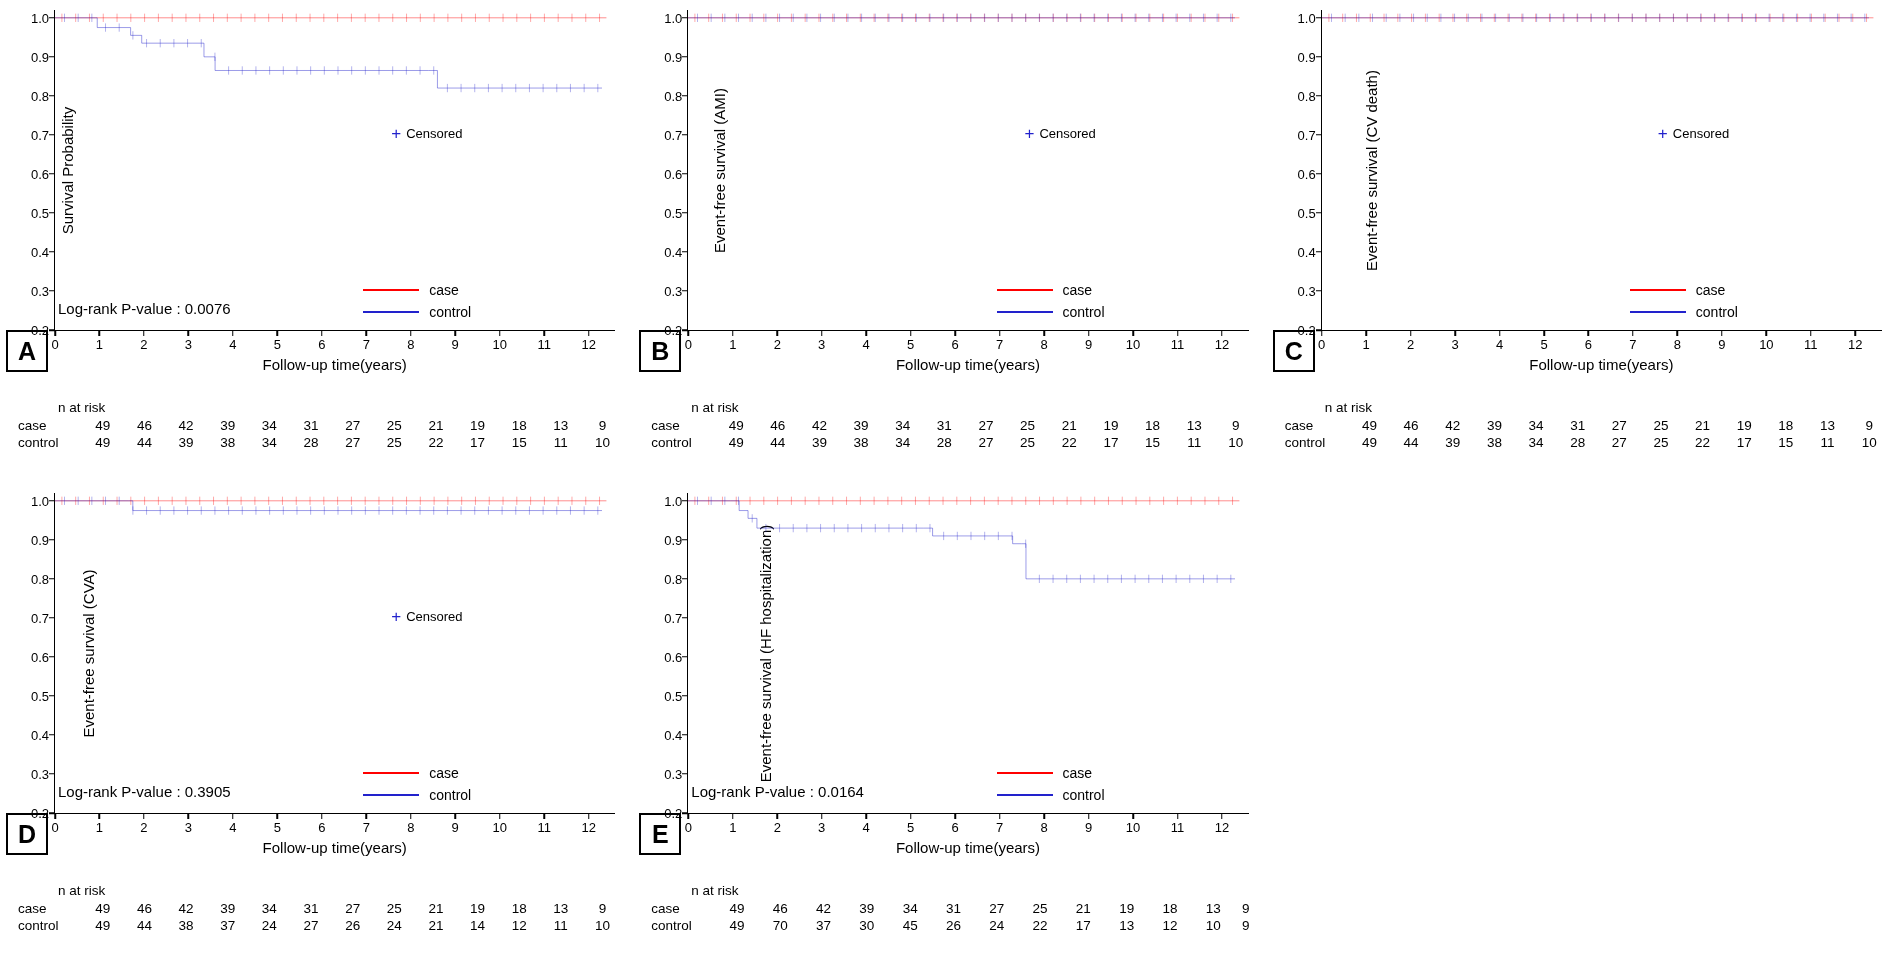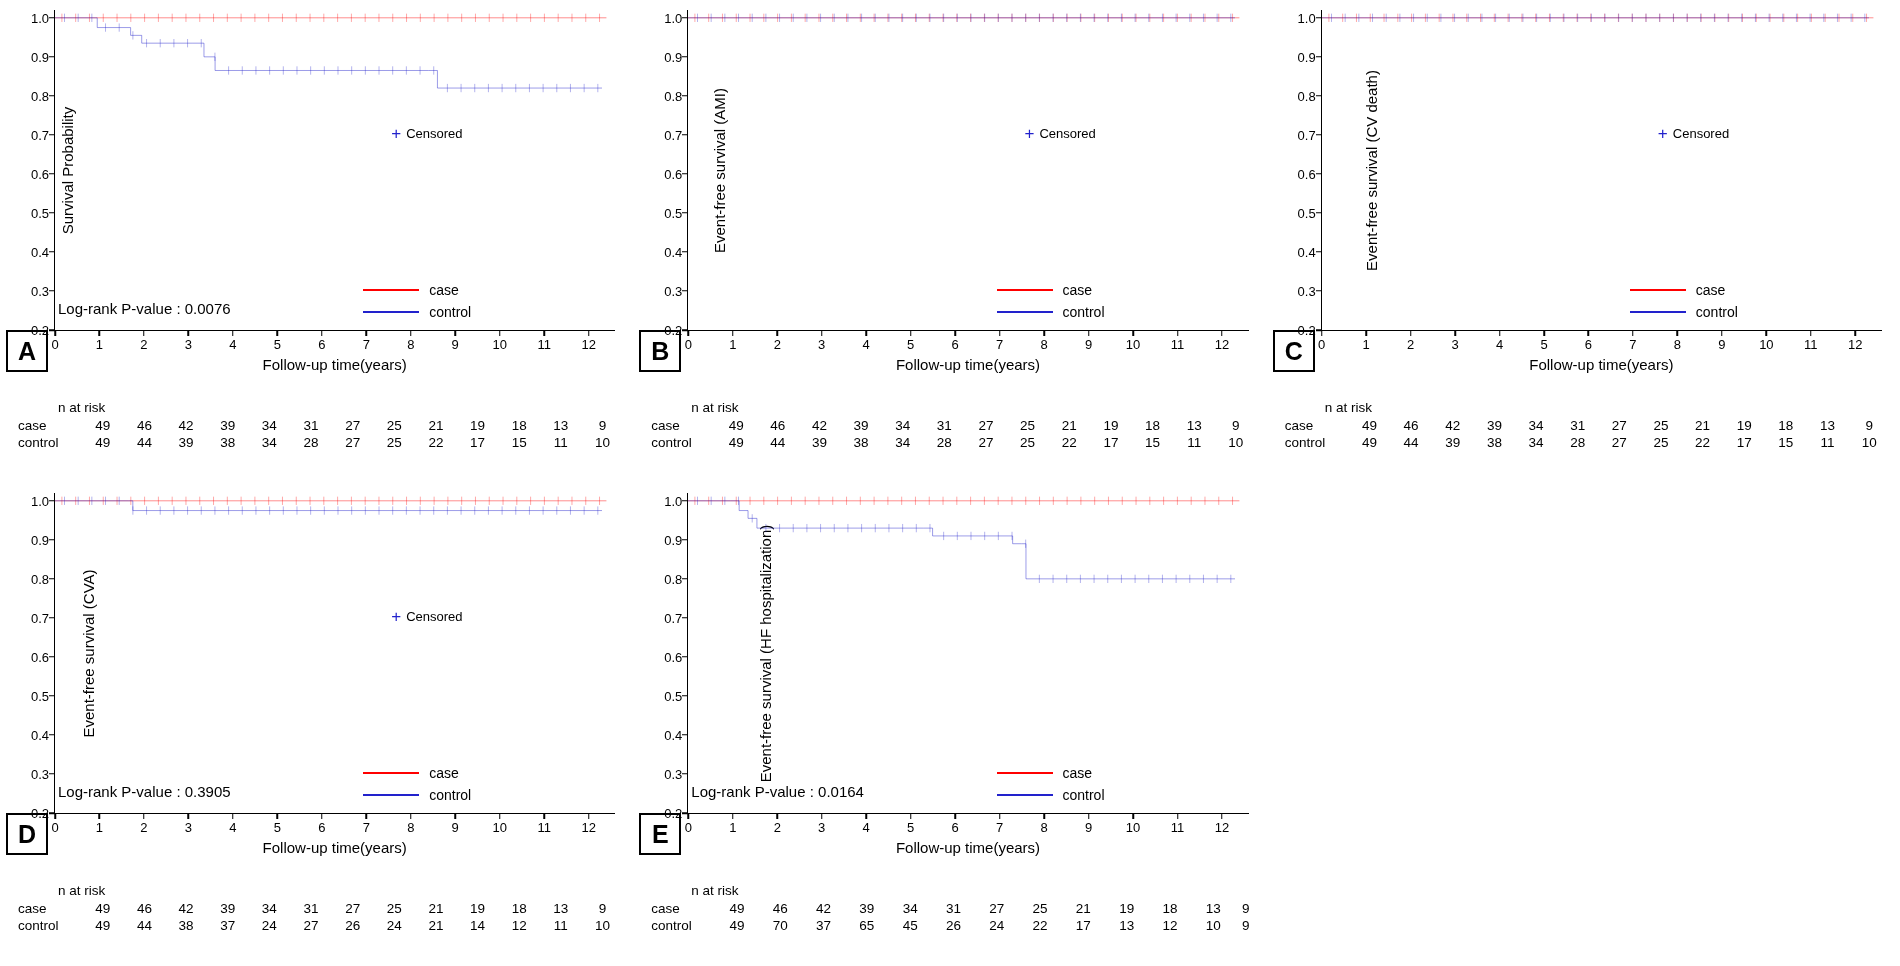--- a/index.html
+++ b/index.html
@@ -1018,21 +1018,21 @@
               <td class="num">19</td>
               <td class="num">18</td>
               <td class="num">13</td>
               <td class="num">9</td>
             </tr>
         <tr>
               <td class="lbl">control</td>
               <td class="num">49</td>
               <td class="num">70</td>
               <td class="num">37</td>
-              <td class="num">65</td>
+              <td class="num">30</td>
               <td class="num">45</td>
               <td class="num">26</td>
               <td class="num">24</td>
               <td class="num">22</td>
               <td class="num">17</td>
               <td class="num">13</td>
               <td class="num">12</td>
               <td class="num">10</td>
               <td class="num">9</td>
             </tr>

